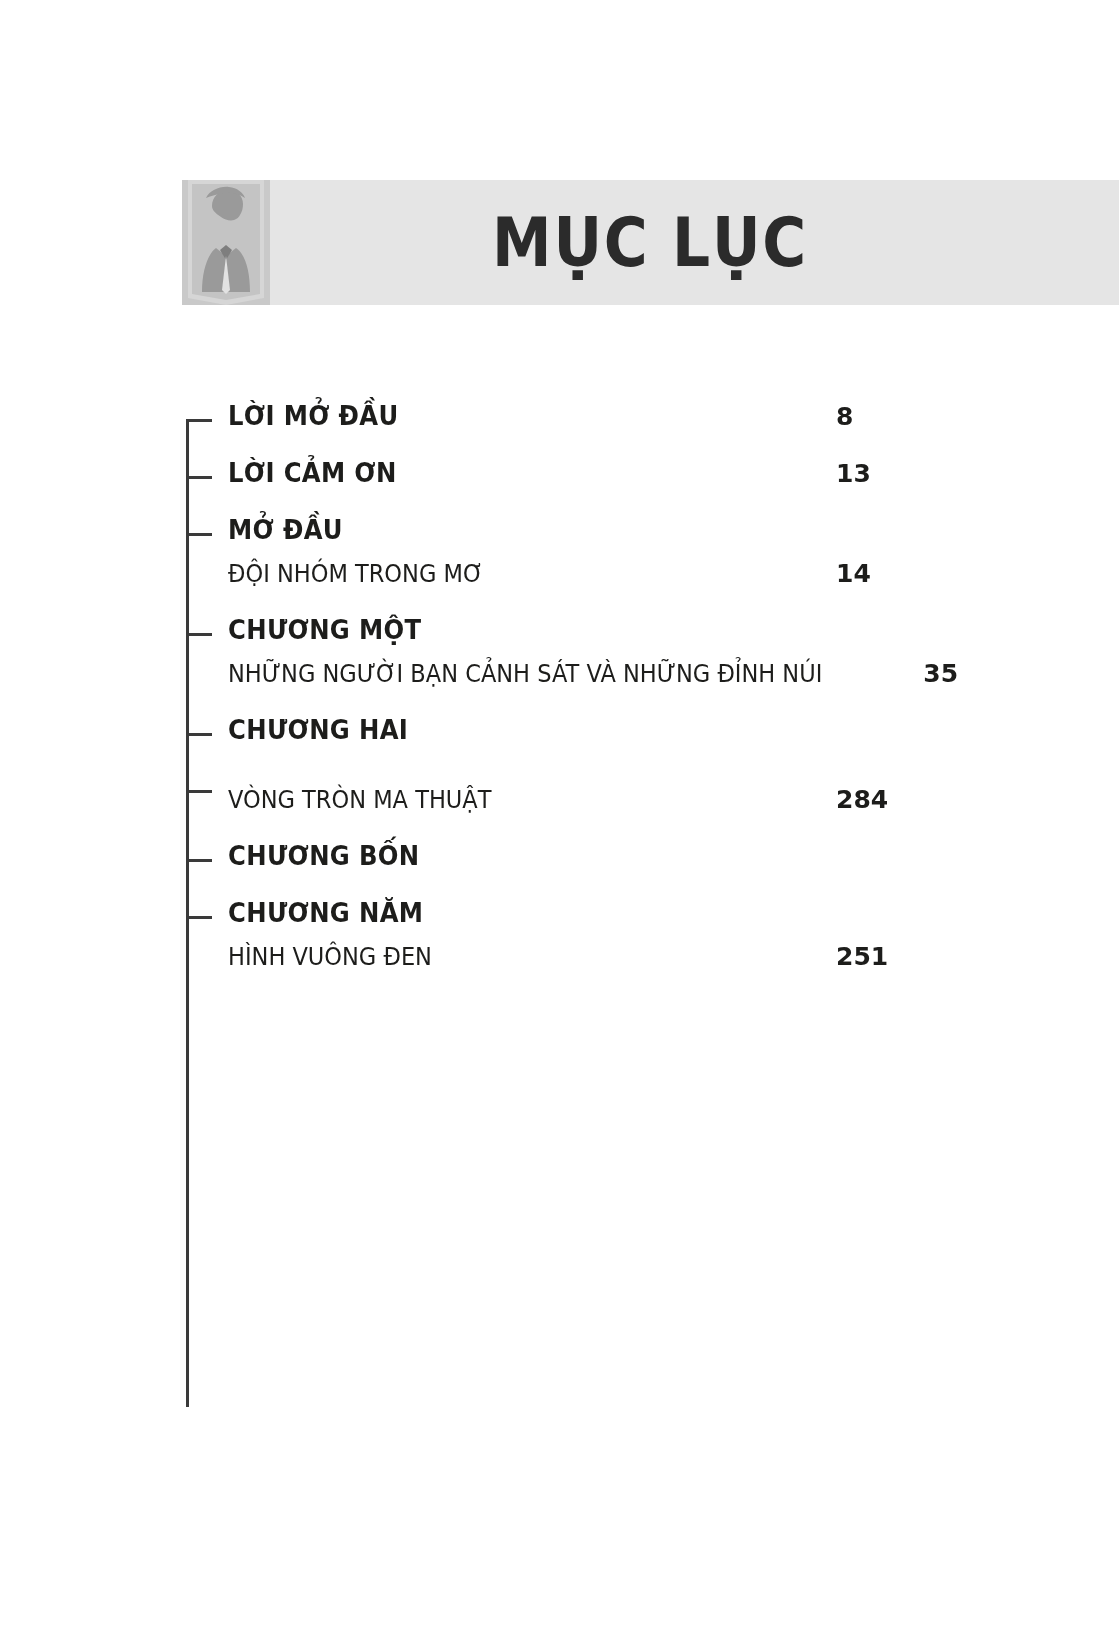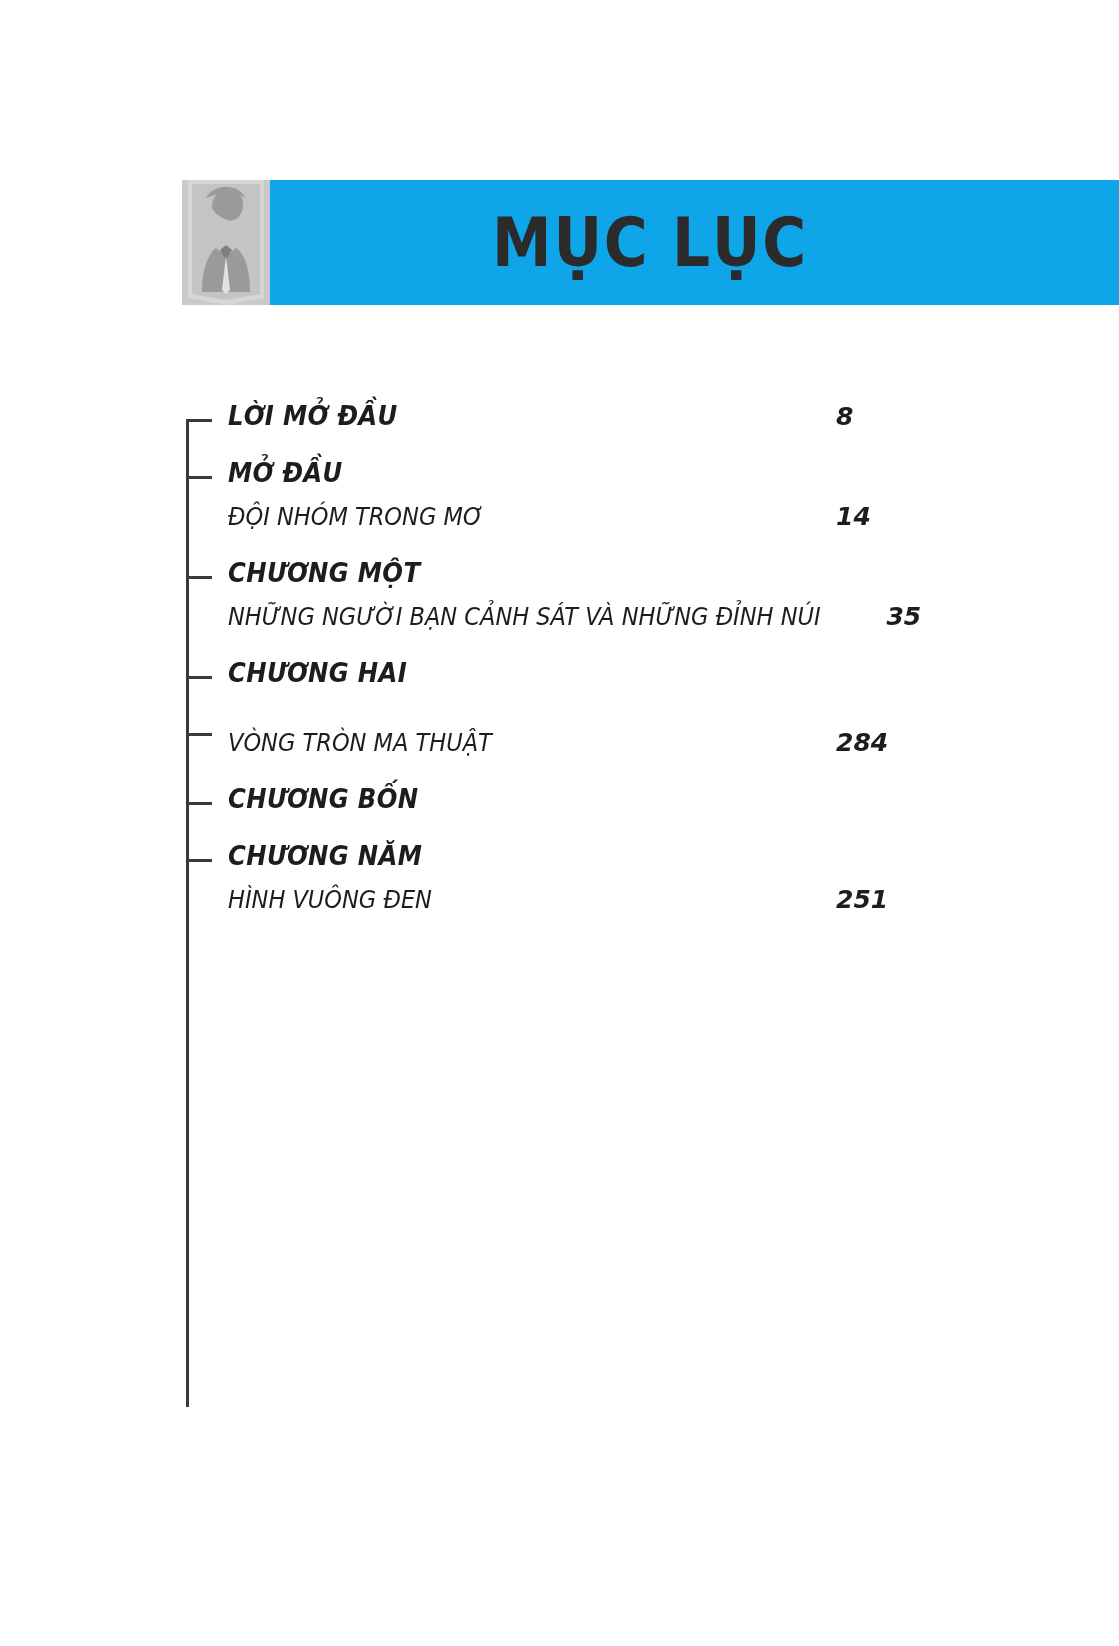--- a/index.html
+++ b/index.html
@@ -16,21 +16,21 @@
     overflow: hidden;
   }
 
   
   .header-band {
     position: absolute;
     left: 182px;
     top: 180px;
     width: 937px;
     height: 125px;
-    background: #0ea5e9;
+    background: #e5e5e5;
     display: flex;
     align-items: center;
   }
   .header-emblem {
     position: absolute;
     left: 0px;
     top: 0px;
     width: 88px;
     height: 125px;
     overflow: hidden;
@@ -55,21 +55,20 @@
     transform: scaleX(0.88);
     transform-origin: center center;
   }
 
   
   .toc {
     position: absolute;
     left: 186px;
     top: 400px;
     width: 760px;
-    font-style: italic;
   }
   .toc-rail {
     position: absolute;
     left: 0px;
     top: 22px;
     width: 3px;
     height: 985px;
     background: #3a3a3a;
   }
   .toc-entry {
@@ -116,20 +115,21 @@
     color: #1d1d1b;
     font-family: "DejaVu Sans", sans-serif;
     min-width: 70px;
     text-align: left;
     white-space: nowrap;
   }
   .row-sub {
     display: flex;
     align-items: baseline;
     justify-content: space-between;
+    gap: 35px;
   }
   .page-col {
     width: 110px;
     flex: 0 0 110px;
     display: flex;
     justify-content: flex-start;
   }
 </style>
 </head>
 <body>
@@ -160,20 +160,29 @@
   <div class="toc-entry">
     <span class="toc-dash"></span>
     <div class="toc-line">
       <span class="toc-heading">LỜI MỞ ĐẦU</span>
       <span class="page-col">
           <span class="toc-page">8</span>
         </span>
     </div>
   </div>
 
+  <div class="toc-entry">
+    <span class="toc-dash"></span>
+    <div class="toc-line">
+      <span class="toc-heading">LỜI CẢM ƠN</span>
+      <span class="page-col">
+          <span class="toc-page">13</span>
+        </span>
+    </div>
+  </div>
 
   <div class="toc-entry">
     <span class="toc-dash"></span>
     <div class="toc-line">
       <span class="toc-heading">MỞ ĐẦU</span>
     </div>
     <div class="row-sub">
       <span class="toc-sub">ĐỘI NHÓM TRONG MƠ</span>
       <span class="page-col">
           <span class="toc-page">14</span>

